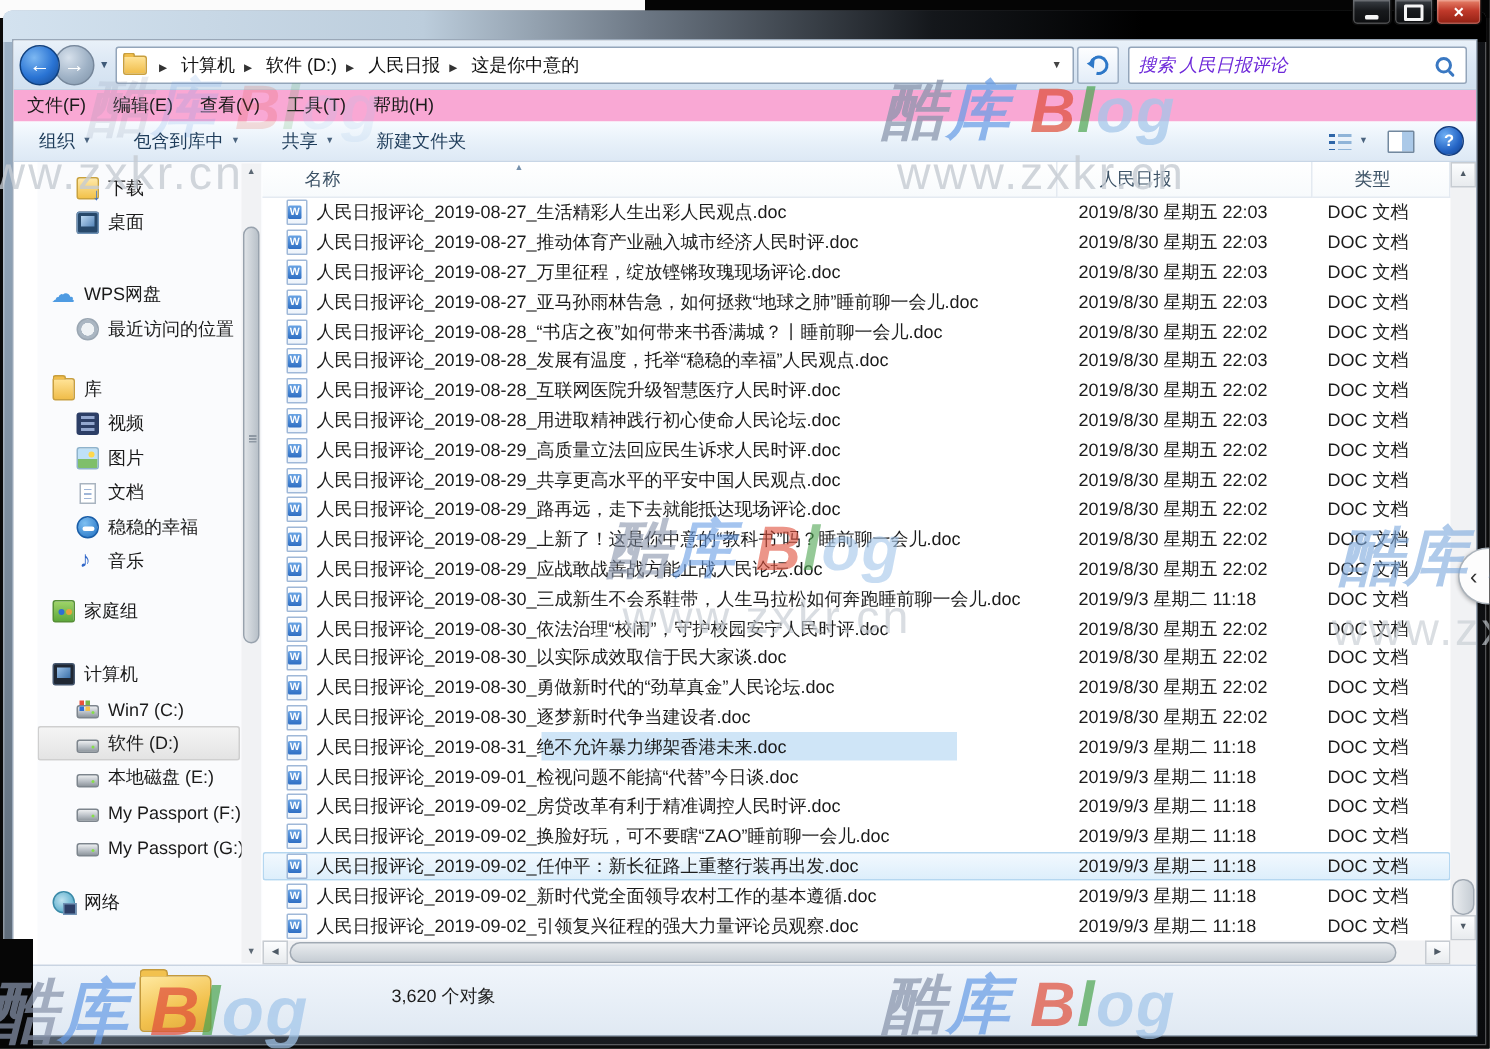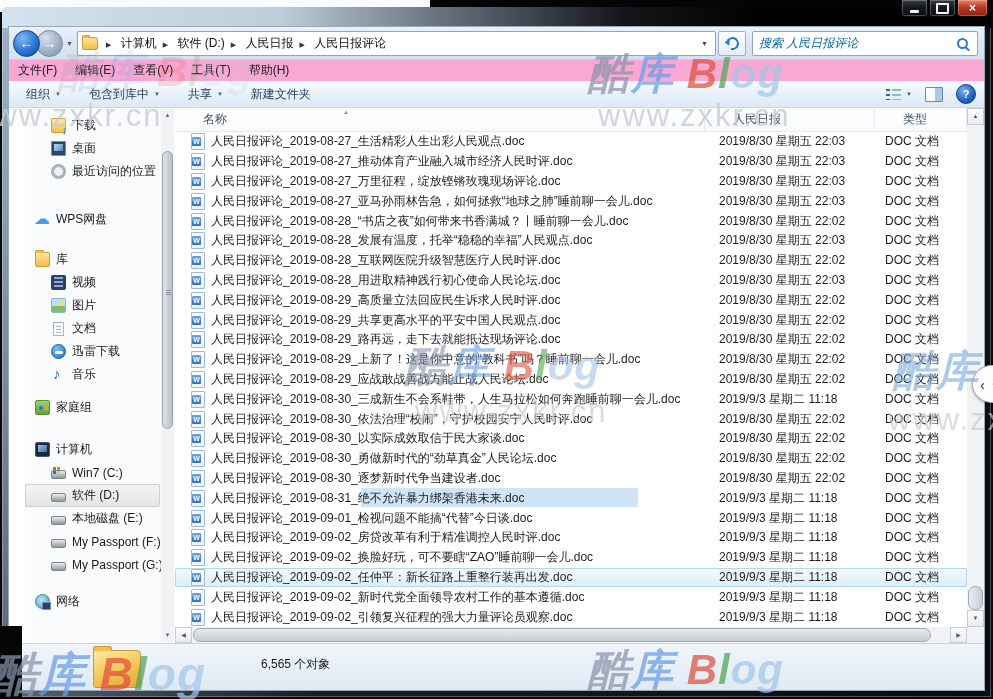--- a/index.html
+++ b/index.html
@@ -39,21 +39,21 @@
           display:flex;align-items:center;padding:0 2px 0 4px;min-width:0;}
   .crumb-sep{font-size:7px;color:#333;margin:0 6px;}
   .crumb{font-size:12px;color:#111;white-space:nowrap;cursor:default;}
   .addr-caret{margin-left:auto;color:#444;font-size:7px;padding:0 5px;}
   .refresh-btn{width:26px;height:23px;flex:none;margin-left:2px;border:1px solid #9fb0c4;border-radius:2px;
           background:linear-gradient(#fdfeff,#e3edf8);display:flex;align-items:center;justify-content:center;}
   .refresh-ic{width:9px;height:9px;border:2px solid #2e78c8;border-left-color:transparent;border-radius:50%;transform:rotate(-30deg);position:relative;}
   .refresh-ic::after{content:"";position:absolute;left:-5px;top:-3px;border:3px solid transparent;border-right:5px solid #2e78c8;transform:rotate(35deg);}
   .searchbox{width:212px;height:23px;flex:none;margin-left:6px;background:#fff;border:1px solid #93a5ba;border-radius:2px;
           display:flex;align-items:center;padding:0 6px;}
-  .search-hint{flex:1;color:#0369a1;font-style:italic;font-size:12px;white-space:nowrap;overflow:hidden;}
+  .search-hint{flex:1;color:#6d28d9;font-style:italic;font-size:12px;white-space:nowrap;overflow:hidden;}
   .mag{width:7px;height:7px;border:2px solid #3a78c2;border-radius:50%;position:relative;flex:none;margin-right:3px;}
   .mag::after{content:"";position:absolute;width:5px;height:2px;background:#3a78c2;transform:rotate(45deg);right:-4px;bottom:-3px;border-radius:1px;}
   .mini-folder{width:14px;height:11px;flex:none;background:linear-gradient(#ffe396,#f0bd4a);border:1px solid #c89f3f;border-radius:1px 2px 2px 2px;position:relative;margin-right:2px;}
   .mini-folder::before{content:"";position:absolute;left:-1px;top:-3px;width:6px;height:2px;background:#f0bd4a;border:1px solid #c89f3f;border-bottom:none;border-radius:2px 2px 0 0;}
   
   .menubar{position:absolute;left:0;top:33px;right:0;height:21px;background:#f9a8d4;display:flex;align-items:center;padding-left:0;}
   .menu-item{padding:2px 9px;color:#1a1a1a;cursor:default;}
   
   .toolbar{position:absolute;left:0;top:54px;right:0;height:27px;
           background:linear-gradient(#f7fbff,#e7f0f9 55%,#dde9f5);border-bottom:1px solid #c8d6e6;box-sizing:border-box;
@@ -180,21 +180,21 @@
             <span class="crumb-group">
               <span class="crumb-sep">▶</span>
               <span class="crumb">软件 (D:)</span>
             </span>
             <span class="crumb-group">
               <span class="crumb-sep">▶</span>
               <span class="crumb">人民日报</span>
             </span>
             <span class="crumb-group">
               <span class="crumb-sep">▶</span>
-              <span class="crumb">人民日报评论</span>
+              <span class="crumb">这是你中意的</span>
             </span>
           <span class="addr-caret">▼</span>
         </div>
         <div class="refresh-btn">
           <span class="refresh-ic"></span>
         </div>
         <div class="searchbox">
           <span class="search-hint">搜索 人民日报评论</span>
           <span class="mag"></span>
         </div>
@@ -243,47 +243,47 @@
 
         <div class="sidebar">
           <div class="nav-item ind1" style="margin-top: 6px;">
               <span class="nico js-icon i-download"></span>
               <span class="nav-label">下载</span>
             </div>
             <div class="nav-item ind1">
               <span class="nico js-icon i-desktop"></span>
               <span class="nav-label">桌面</span>
             </div>
-            <div class="nav-item ind1">
-              <span class="nico js-icon i-recent"></span>
-              <span class="nav-label">最近访问的位置</span>
-            </div>
             <div class="nav-item" style="margin-top: 25px;">
               <span class="nico js-icon i-cloud"></span>
               <span class="nav-label">WPS网盘</span>
             </div>
+            <div class="nav-item ind1">
+              <span class="nico js-icon i-recent"></span>
+              <span class="nav-label">最近访问的位置</span>
+            </div>
             <div class="nav-item" style="margin-top: 17px;">
               <span class="nico js-icon i-library"></span>
               <span class="nav-label">库</span>
             </div>
             <div class="nav-item ind1">
               <span class="nico js-icon i-video"></span>
               <span class="nav-label">视频</span>
             </div>
             <div class="nav-item ind1">
               <span class="nico js-icon i-pictures"></span>
               <span class="nav-label">图片</span>
             </div>
             <div class="nav-item ind1">
               <span class="nico js-icon i-documents"></span>
               <span class="nav-label">文档</span>
             </div>
             <div class="nav-item ind1">
               <span class="nico js-icon i-thunder"></span>
-              <span class="nav-label">迅雷下载</span>
+              <span class="nav-label">稳稳的幸福</span>
             </div>
             <div class="nav-item ind1">
               <span class="nico js-icon i-music"></span>
               <span class="nav-label">音乐</span>
             </div>
             <div class="nav-item" style="margin-top: 10px;">
               <span class="nico js-icon i-homegroup"></span>
               <span class="nav-label">家庭组</span>
             </div>
             <div class="nav-item" style="margin-top: 19px;">
@@ -496,21 +496,21 @@
             <div class="hs-left">◀</div>
             <div class="hs-thumb"></div>
             <div class="hs-right">▶</div>
           </div>
           <div class="corner-box"></div>
         </div>
       </div>
 
       <div class="statusbar">
         <div class="status-folder"></div>
-        <div class="status-count">6,565 个对象</div>
+        <div class="status-count">3,620 个对象</div>
       </div>
 
     </div>
   </div>
 
   <div class="winbtns">
     <div class="wbtn">
         <span class="g-min"></span>
       </div>
     <div class="wbtn">

